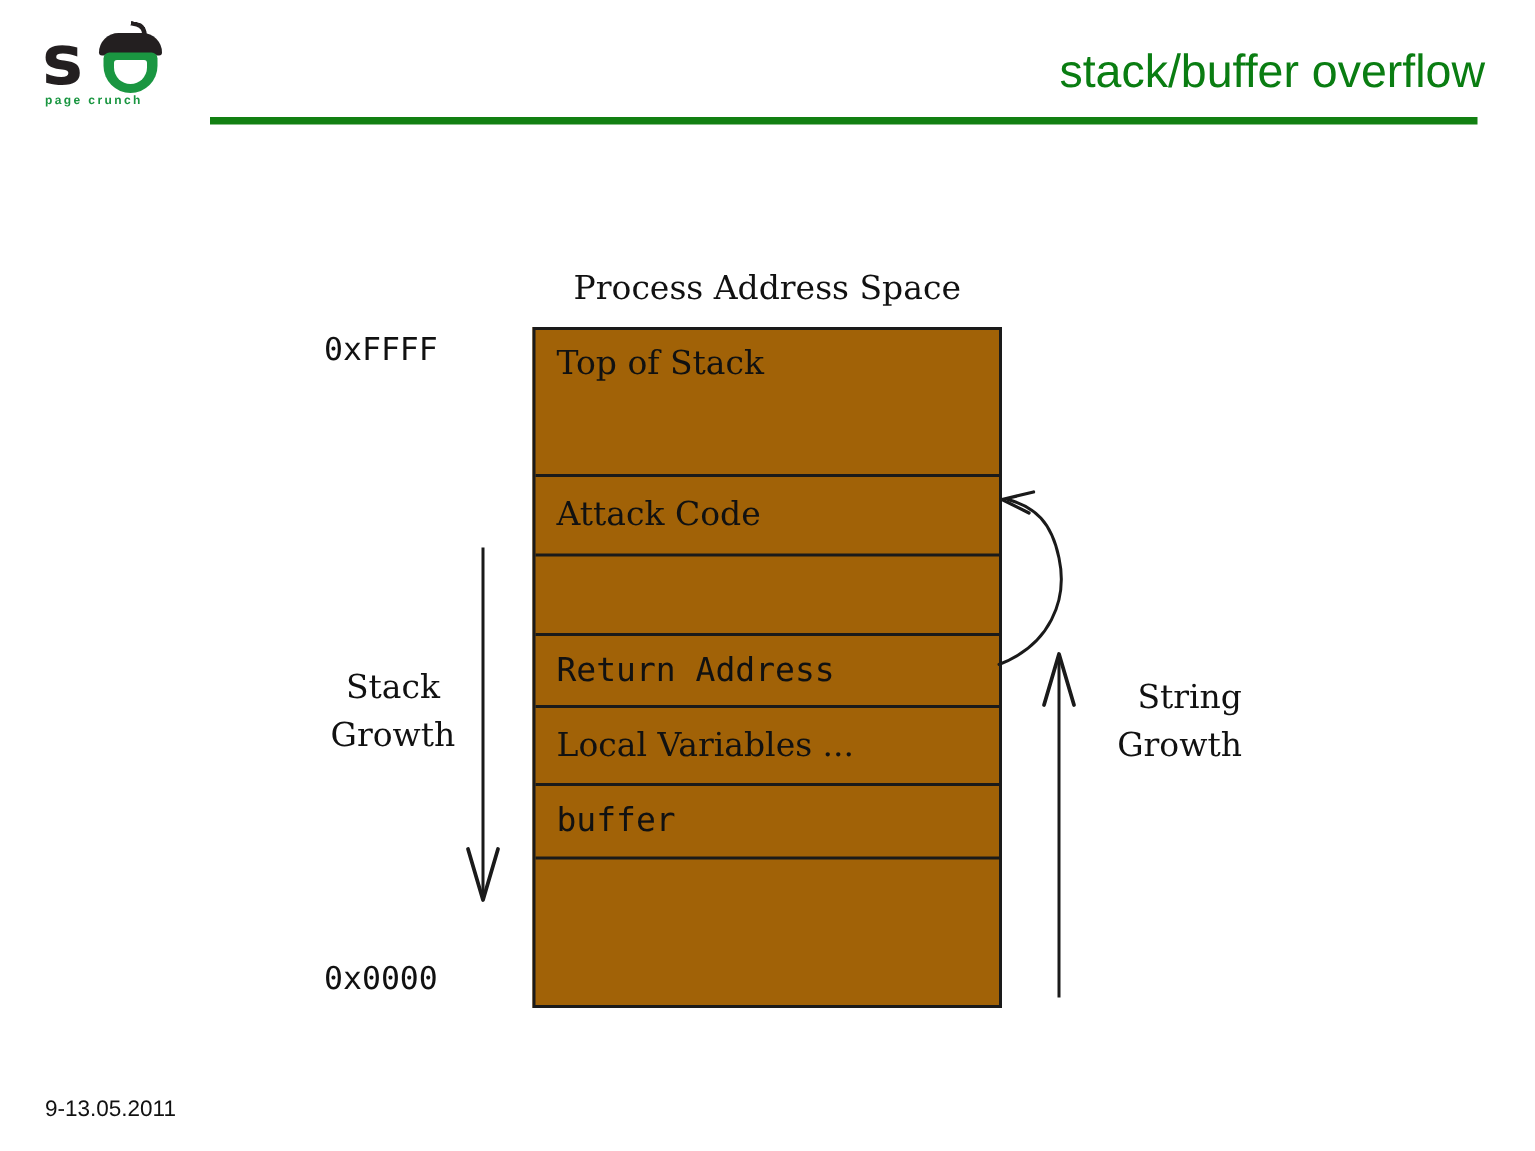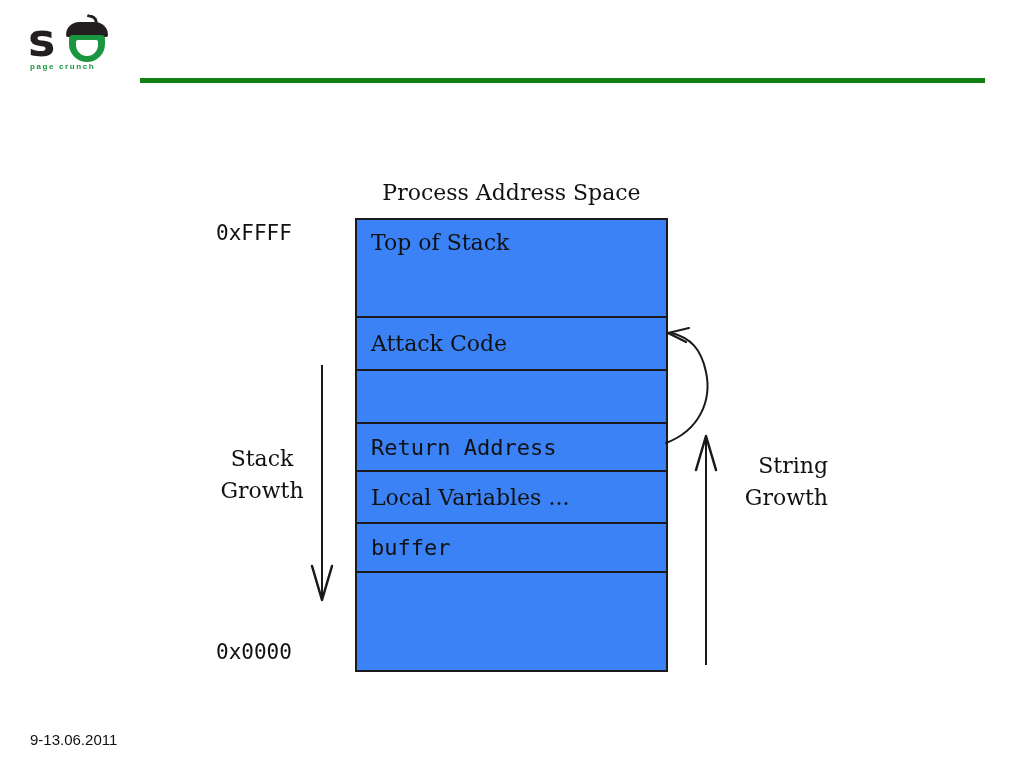--- a/index.html
+++ b/index.html
@@ -138,21 +138,21 @@
   }
 
   #stack-box {
     position: absolute;
     left: 355px;
     top: 218px;
     width: 313px;
     height: 454px;
     border: 2px solid #1a1a1a;
     box-sizing: border-box;
-    background: #3b82f6;
+    background: #a16207;
   }
   .stack-row {
     position: relative;
     box-sizing: border-box;
     border-bottom: 2px solid #1a1a1a;
     padding-left: 14px;
     display: flex;
     align-items: center;
     color: #111111;
   }
@@ -237,20 +237,21 @@
       <div id="logo-acorn">
         <div class="acorn-stem"></div>
         <div class="acorn-cap"></div>
         <div class="acorn-body"></div>
         <div class="acorn-hole"></div>
       </div>
     </div>
     <div id="logo-tagline">page crunch</div>
   </div>
 
+  <div id="slide-title">stack/buffer overflow</div>
   <div id="title-rule"></div>
 </div>
 
 <div id="diagram">
 
   <div id="diagram-title">Process Address Space</div>
 
   <div id="addr-top" class="addr-label">0xFFFF</div>
   <div id="addr-bottom" class="addr-label">0x0000</div>
 
@@ -300,13 +301,13 @@
       <path d="M 696 470 L 706 436 L 716 470" fill="none" stroke="#1a1a1a" stroke-width="2.5" stroke-linecap="round" stroke-linejoin="round"></path>
     </g>
 
     <g>
       <path d="M 666 443 C 700 430, 712 400, 706 372 C 701 348, 690 338, 672 333" fill="none" stroke="#1a1a1a" stroke-width="2" stroke-linecap="round"></path>
       <path d="M 689 328 L 668 333 L 686 342" fill="none" stroke="#1a1a1a" stroke-width="2.2" stroke-linecap="round" stroke-linejoin="round"></path>
     </g>
   </svg>
 </div>
 
-<div id="footer-date">9-13.06.2011</div>
+<div id="footer-date">9-13.05.2011</div>
 
 </body></html>

